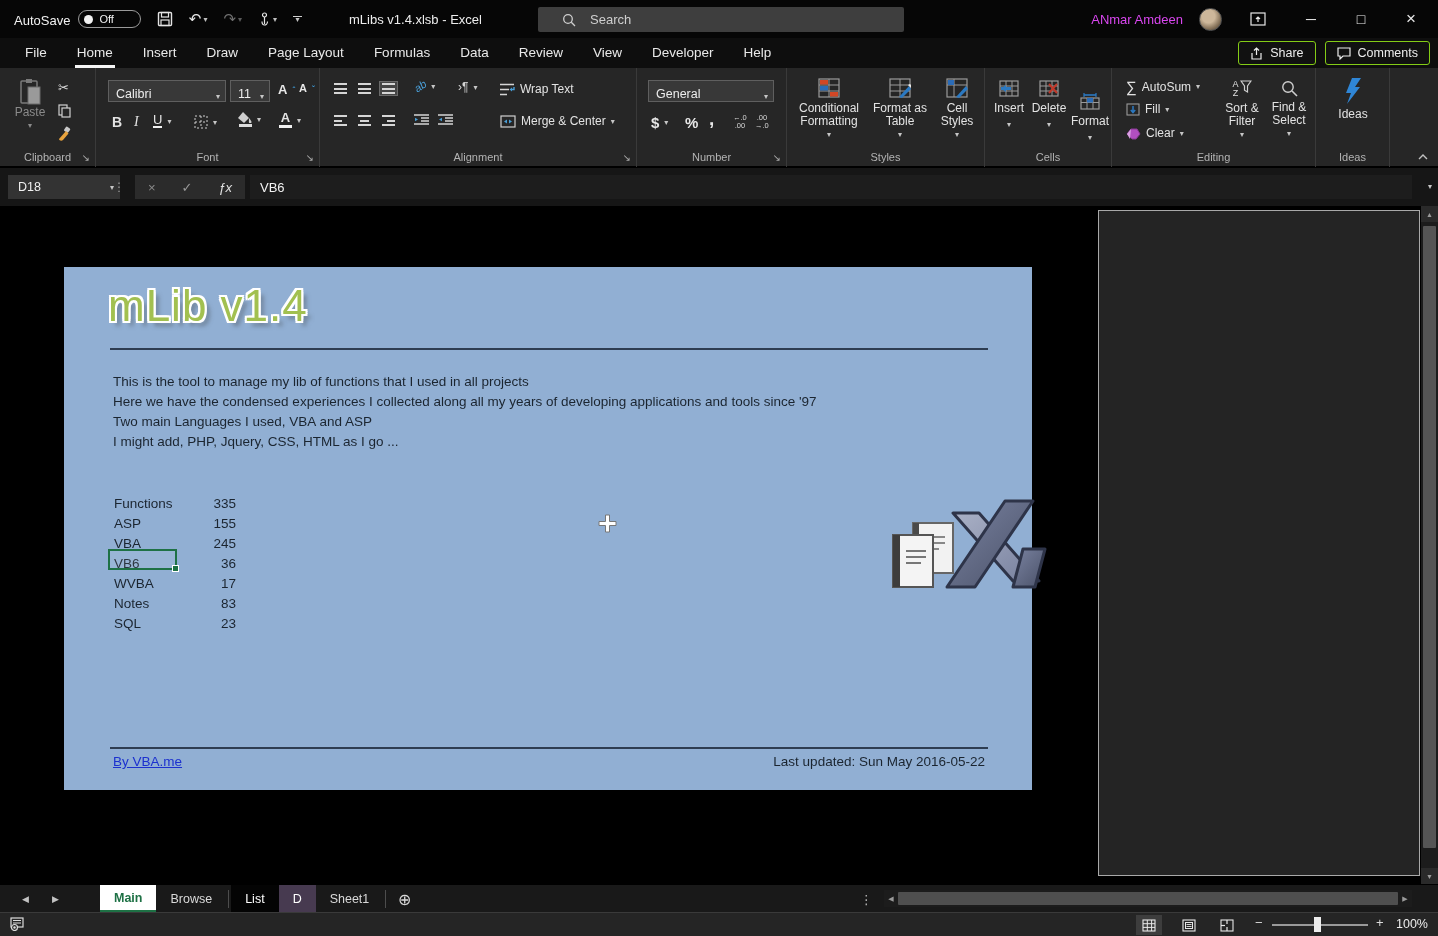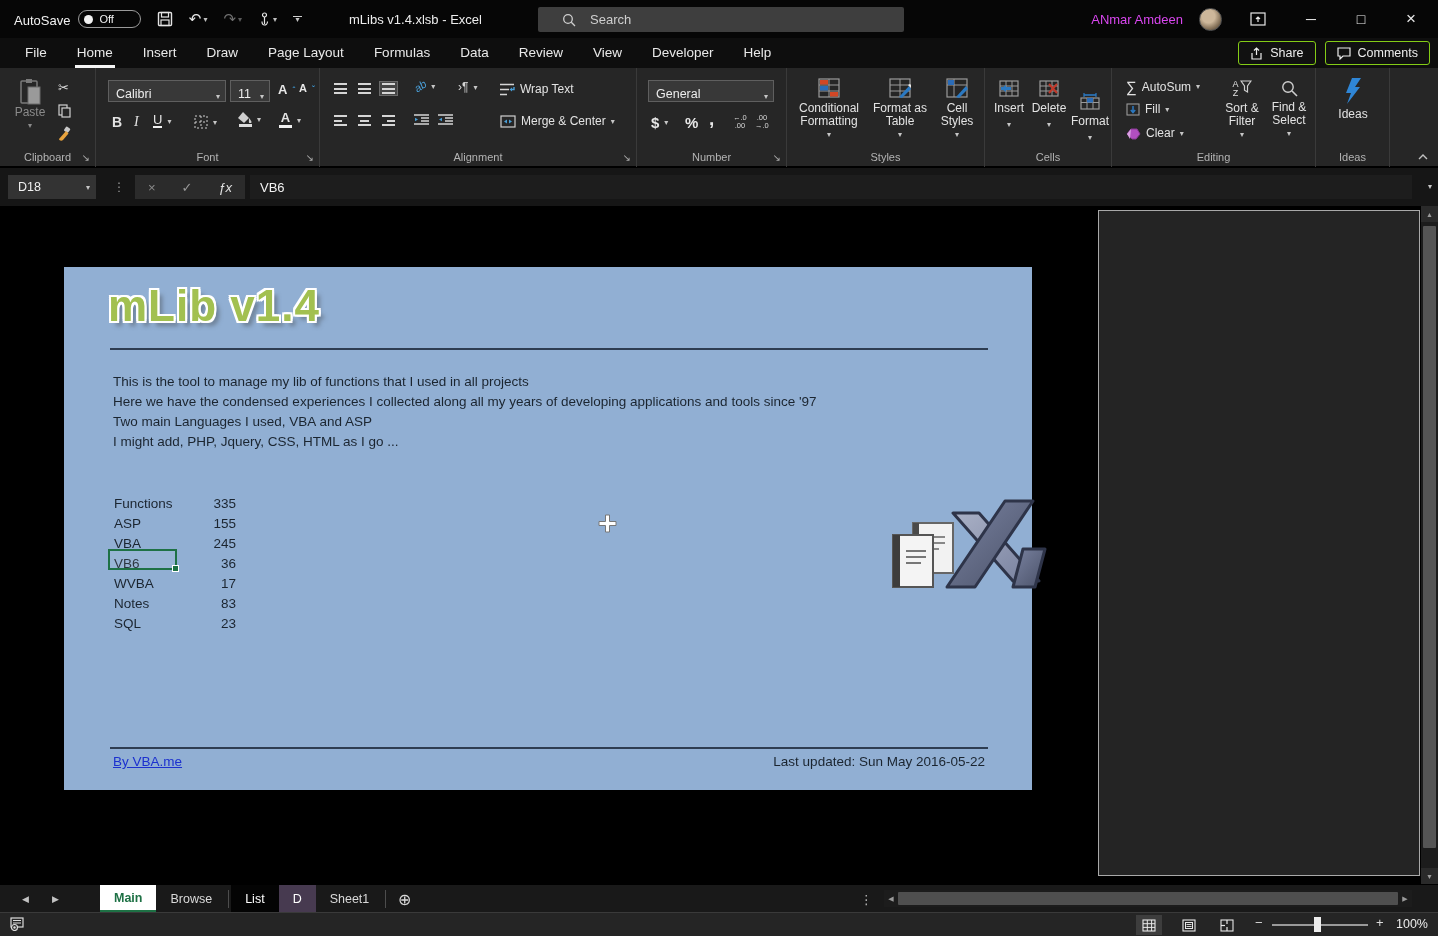--- a/index.html
+++ b/index.html
@@ -45,33 +45,33 @@
 .alico.sel{background:#454545;outline:1px solid #6a6a6a}
 .fontA{font-size:13px;color:#e8e8e8;font-weight:bold}
 .fontA sup{font-size:8px;color:#3f9bd8}
 .ubar{display:inline-block;border-bottom:2px solid #f2f2f2;line-height:12px}
 .colbar{display:inline-flex;flex-direction:column;align-items:center;line-height:12px;font-weight:bold;font-size:13px}
 .colbar b{width:13px;height:3px;margin-top:1px}
 .decico{display:inline-flex;flex-direction:column;font-size:7.5px;line-height:8px;color:#d8d8d8;white-space:pre-line;text-align:center}
 .num-sym{font-size:15px;color:#e8e8e8;font-weight:bold}
 
 #fbar{position:absolute;left:0;top:168px;width:1438px;height:38px;background:#161616;display:flex;align-items:center}
-#namebox{position:absolute;left:8px;top:7px;width:88px;height:24px;background:#333;display:flex;align-items:center;padding:0 6px 0 10px;font-size:12.5px;color:#f0f0f0}
+#namebox{position:absolute;left:8px;top:7px;width:112px;height:24px;background:#333;display:flex;align-items:center;padding:0 6px 0 10px;font-size:12.5px;color:#f0f0f0}
 #namebox .cv{margin-left:auto}
 #fdots{position:absolute;left:113px;top:12px;color:#9a9a9a;font-size:12px}
 #fxgroup{position:absolute;left:135px;top:7px;width:110px;height:24px;background:#2b2b2b;display:flex;align-items:center;justify-content:space-around;font-size:13px}
 #fxgroup .x{color:#8a8a8a}#fxgroup .ck{color:#9a9a9a}
 #fxgroup .fx{color:#e0e0e0;font-style:italic}
 #fvalue{position:absolute;left:250px;top:7px;width:1162px;height:24px;background:#1d1d1d;display:flex;align-items:center;padding-left:10px;font-size:13px;color:#f2f2f2}
 #fexpand{position:absolute;right:6px;top:14px}
 
 #sheetarea{position:absolute;left:0;top:206px;width:1421px;height:678px;background:#000;overflow:hidden}
 #graypanel{position:absolute;left:1098px;top:4px;width:322px;height:666px;background:#242424;border:1px solid #a9a9a9}
 #bluepanel{position:absolute;left:64px;top:61px;width:968px;height:523px;background:#91afd3}
-#wtitle{position:absolute;left:44px;top:14px;font-size:44px;font-weight:bold;letter-spacing:1px;color:#a2c050;
+#wtitle{position:absolute;left:44px;top:14px;font-size:44px;font-weight:normal;letter-spacing:1px;color:#a2c050;
  text-shadow:-2px -2px 0 #fff,2px -2px 0 #fff,-2px 2px 0 #fff,2px 2px 0 #fff,0 -2px 0 #fff,0 2px 0 #fff,-2px 0 0 #fff,2px 0 0 #fff,5px 5px 4px rgba(80,90,100,.55)}
 #wline1{position:absolute;left:46px;width:878px;top:81px;height:2px;background:#2e3d52}
 #wdesc{position:absolute;left:49px;top:105px;font-size:13.5px;color:#1b2530;line-height:20px}
 #wstats{position:absolute;left:50px;top:226px;font-size:13.5px;color:#1b2530}
 .statrow{display:flex;height:20px;align-items:center}
 .statlabel{width:98px}
 .statval{width:24px;text-align:right}
 #selcell{position:absolute;left:44px;top:282px;width:69px;height:21px;border:2px solid #1e7145;background:rgba(255,255,255,0.08)}
 #selcell::after{content:"";position:absolute;right:-4px;bottom:-4px;width:5px;height:5px;background:#1e7145;border:1px solid #fff}
 #wlogo{position:absolute;left:763px;top:222px;width:220px;height:105px}

